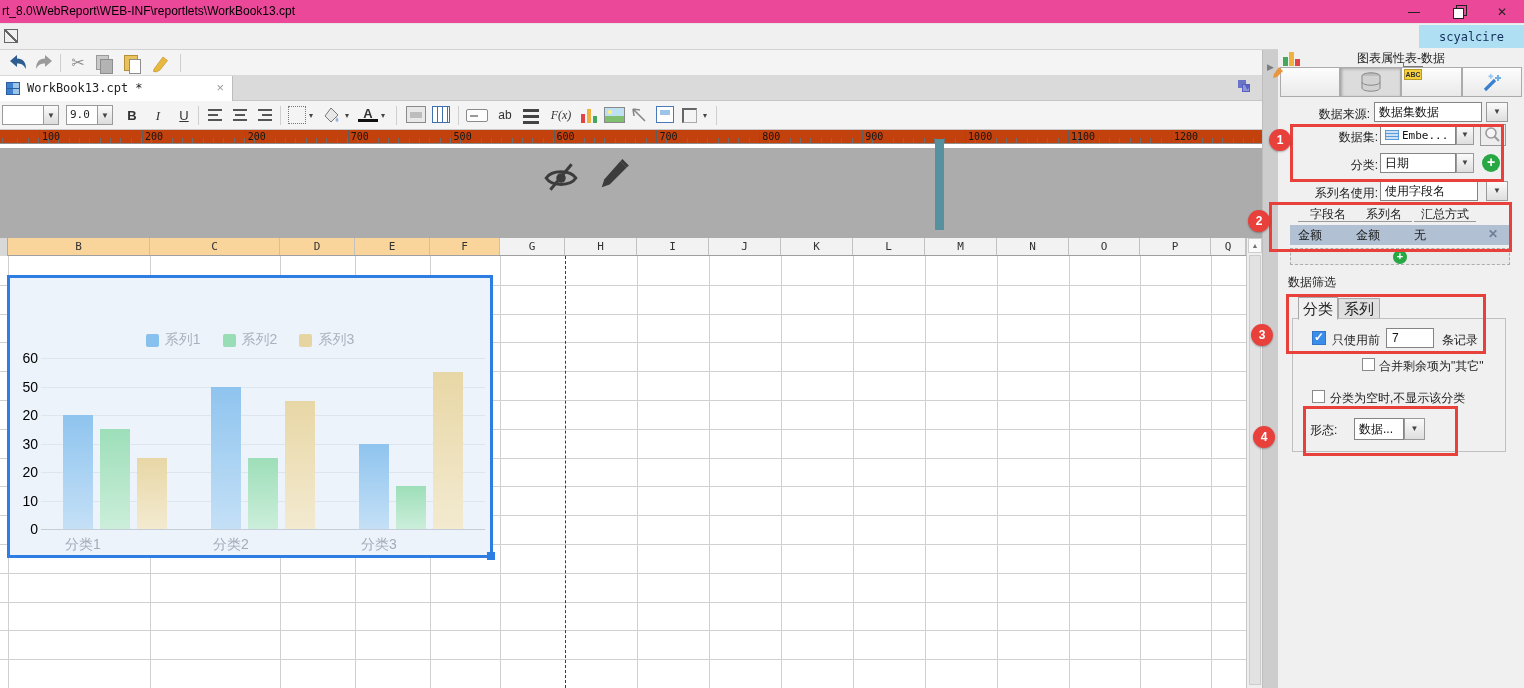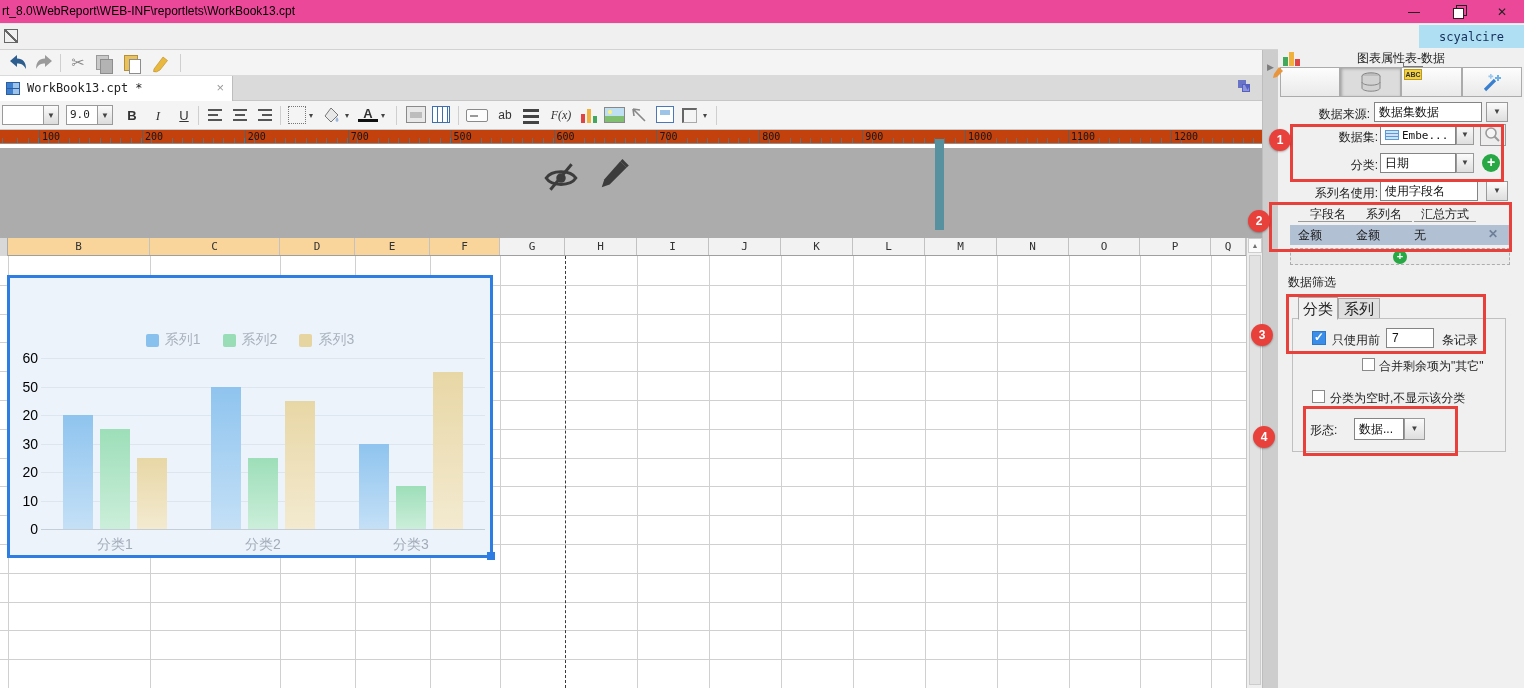--- a/index.html
+++ b/index.html
@@ -114,21 +114,21 @@
   
   .chartbox{position:absolute;left:7px;top:275px;width:486px;height:283px;background:#ecf3fb;border:3px solid #2d7de2;z-index:10;cursor:move}
   .chart-title{position:absolute;left:0;right:0;top:12px;text-align:center;font-size:20px;letter-spacing:2px;color:#b5bdc7}
   .chart-legend{position:absolute;left:0;right:0;top:53px;display:flex;justify-content:center;gap:22px}
   .lg-item{display:flex;align-items:center;gap:6px;font-size:14px;color:#a9b1bc}
   .lg-sw{width:13px;height:13px;border-radius:2px}
   .ygrid{position:absolute;height:1px;background:#dde6ef}
   .ygrid.zero{background:#c3ced9}
   .ylab{position:absolute;width:26px;text-align:right;font-size:14px;color:#000000;transform:translateY(-50%)}
   .bar{position:absolute;width:30px;background-image:linear-gradient(rgba(255,255,255,.05),rgba(255,255,255,.5))}
-  .catlab{position:absolute;width:100px;text-align:center;font-size:14px;color:#a2acb8}
+  .catlab{position:absolute;width:100px;text-align:left;font-size:14px;color:#a2acb8}
   .chart-handle{position:absolute;right:-5px;bottom:-5px;width:8px;height:8px;background:#2d7de2;cursor:nwse-resize}
 
   
   .side-divider{position:absolute;left:1262px;top:50px;width:16px;height:638px;background:#cdcdcd;border-left:1px solid #bdbdbd;cursor:pointer}
   .collapse-arrow{position:absolute;left:4px;top:12px;font-size:9px;color:#7c7c7c}
   .panel{position:absolute;left:1278px;top:48px;width:246px;height:640px;background:#f0f0f0}
   .p-title{position:absolute;left:0;right:0;top:2px;text-align:center;font-size:12px;color:#222}
   .p-tab{position:absolute;top:19px;height:30px;background:linear-gradient(#fdfdfd,#e9e9e9);border:1px solid #ababab;cursor:pointer}
   .p-tab.sel{background:#dcdcdc;box-shadow:inset 1px 1px 3px rgba(0,0,0,.25)}
   .p-label{position:absolute;font-size:12px;color:#222;text-align:right;white-space:nowrap}

